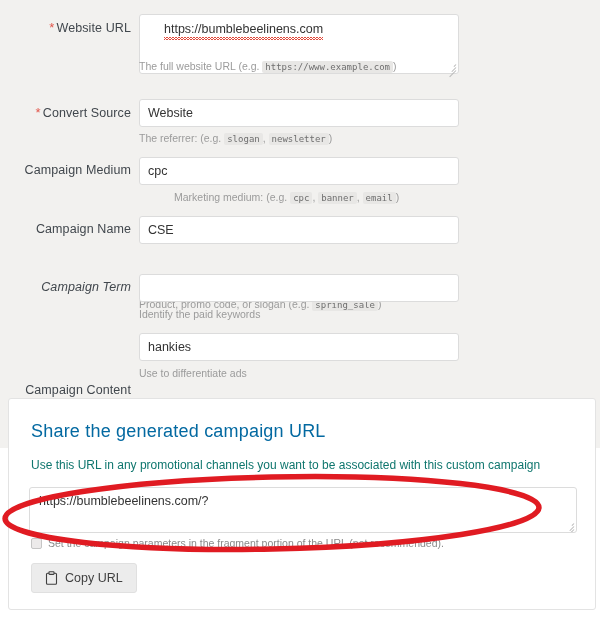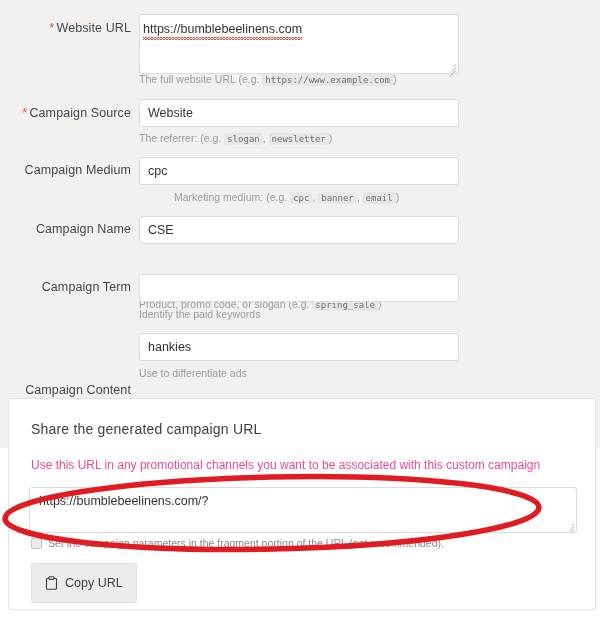--- a/index.html
+++ b/index.html
@@ -53,21 +53,21 @@
   }
   .field.input {
     height: 28px;
     line-height: 26px;
     padding: 0 8px;
     white-space: nowrap;
     overflow: hidden;
   }
   .field.textarea {
     height: 60px;
-    padding: 6px 3px;
+    padding: 6px 24px;
     line-height: 16px;
   }
   .resize-grip {
     position: absolute;
     right: 2px; bottom: 1px;
     width: 9px; height: 9px;
     pointer-events: none;
   }
   .resize-grip i {
     position: absolute;
@@ -113,31 +113,31 @@
     position: absolute;
     left: 8px; top: 398px;
     width: 588px; height: 212px;
     background: #ffffff;
     border: 1px solid #e3e3e3;
     border-radius: 3px;
   }
   .share-title {
     position: absolute;
     left: 22px; top: 22px;
-    font-size: 14px;
-    color: #404040;
+    font-size: 18px;
+    color: #0369a1;
     font-weight: normal;
     letter-spacing: .2px;
     margin: 0;
   }
   .share-desc {
     position: absolute;
     left: 22px; top: 59px;
     font-size: 12px;
-    color: #ec4899;
+    color: #0f766e;
     white-space: nowrap;
   }
   .url-box {
     position: absolute;
     left: 20px; top: 88px;
     width: 548px; height: 46px;
     background: #ffffff;
     border: 1px solid #dcdcdc;
     border-radius: 3px;
     padding: 5px 9px;
@@ -168,21 +168,21 @@
   .btn-row {
     position: absolute;
     left: 22px; top: 164px;
     display: flex;
     gap: 10px;
   }
   .btn {
     display: inline-flex;
     align-items: center;
     gap: 7px;
-    height: 40px;
+    height: 30px;
     padding: 0 13px;
     background: #ececec;
     border: 1px solid #e0e0e0;
     border-radius: 3px;
     font-size: 12.5px;
     color: #3f3f3f;
     cursor: pointer;
     white-space: nowrap;
   }
   .btn svg { display: block; }
@@ -208,27 +208,27 @@
       </div>
       <div class="field textarea">
         <span class="spell">https://bumblebeelinens.com</span>
         <span class="resize-grip">
           <i style="bottom:1px;width:9px;"></i>
             <i style="bottom:4px;width:6px;"></i>
             <i style="bottom:7px;width:3px;"></i>
         </span>
       </div>
     </div>
-    <div class="hint" style="top:73px;">
+    <div class="hint" style="top:60px;">
       <span>The full website URL (e.g. </span><code class="chip">https://www.example.com</code><span>)</span>
     </div>
 
     <div class="form-row" style="top:99px;">
       <div class="row-label" style="top:6px;">
-        <span class="req-star">*</span><span>Campaign Source</span>
+        <span class="req-star">*</span><span>Convert Source</span>
       </div>
       <div class="field input">Website</div>
     </div>
     <div class="hint" style="top:132px;">
       <span>The referrer: (e.g. </span><code class="chip">slogan</code><span>, </span><code class="chip">newsletter</code><span>)</span>
     </div>
 
     <div class="form-row" style="top:157px;">
       <div class="row-label" style="top:6px;">Campaign Medium</div>
       <div class="field input">cpc</div>
@@ -239,21 +239,21 @@
 
     <div class="form-row" style="top:216px;">
       <div class="row-label" style="top:6px;">Campaign Name</div>
       <div class="field input">CSE</div>
     </div>
     <div class="hint" style="top:250px;margin-top:48px;">
       <span>Product, promo code, or slogan (e.g. </span><code class="chip">spring_sale</code><span>)</span>
     </div>
 
     <div class="form-row" style="top:274px;">
-      <div class="row-label" style="top:6px;">Campaign Term</div>
+      <div class="row-label" style="top:6px;font-style:italic;">Campaign Term</div>
       <div class="field input"></div>
     </div>
     <div class="hint" style="top:308px;">Identify the paid keywords</div>
 
     <div class="form-row" style="top:333px;">
       <div class="row-label" style="top:6px;margin-top:44px;">Campaign Content</div>
       <div class="field input">hankies</div>
     </div>
     <div class="hint" style="top:367px;">Use to differentiate ads</div>
   </div>

